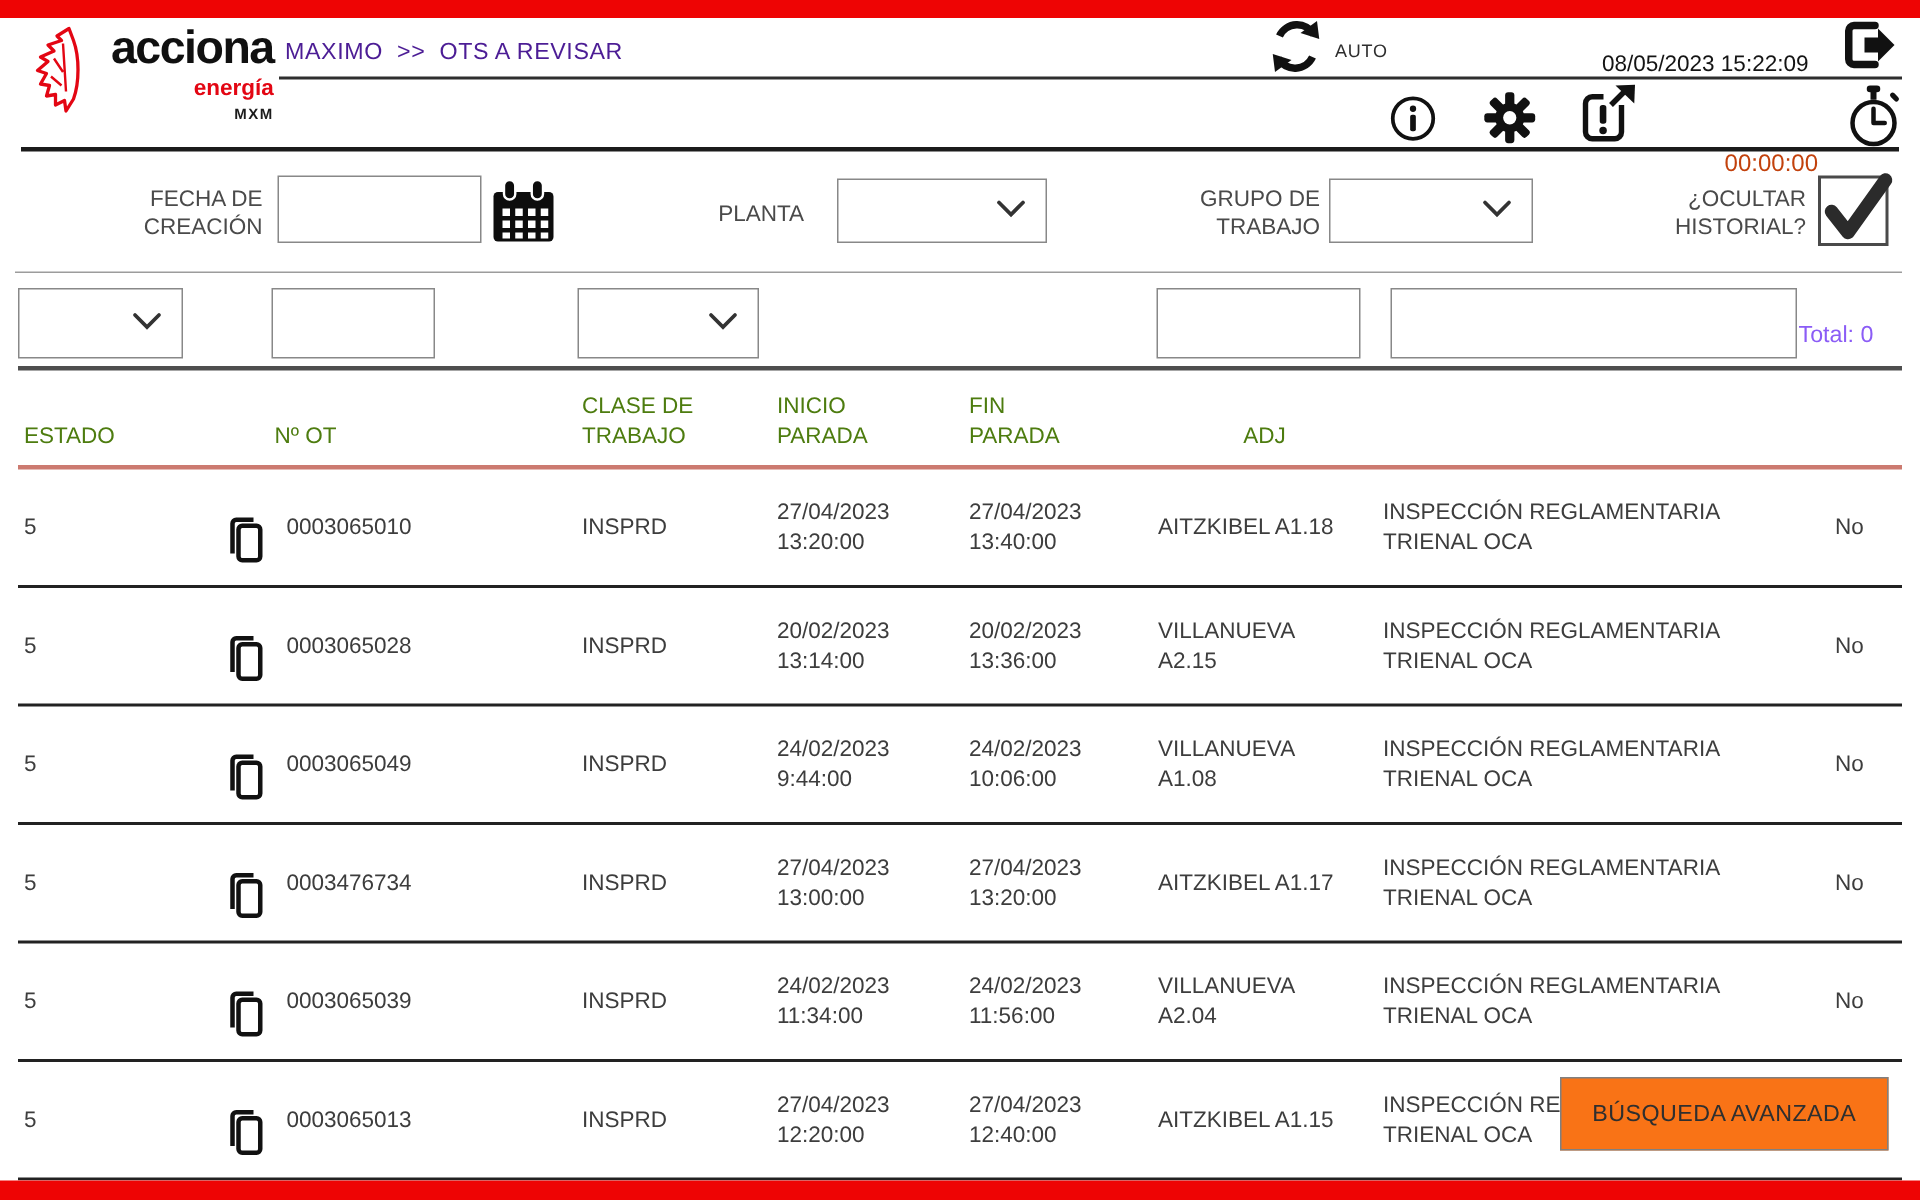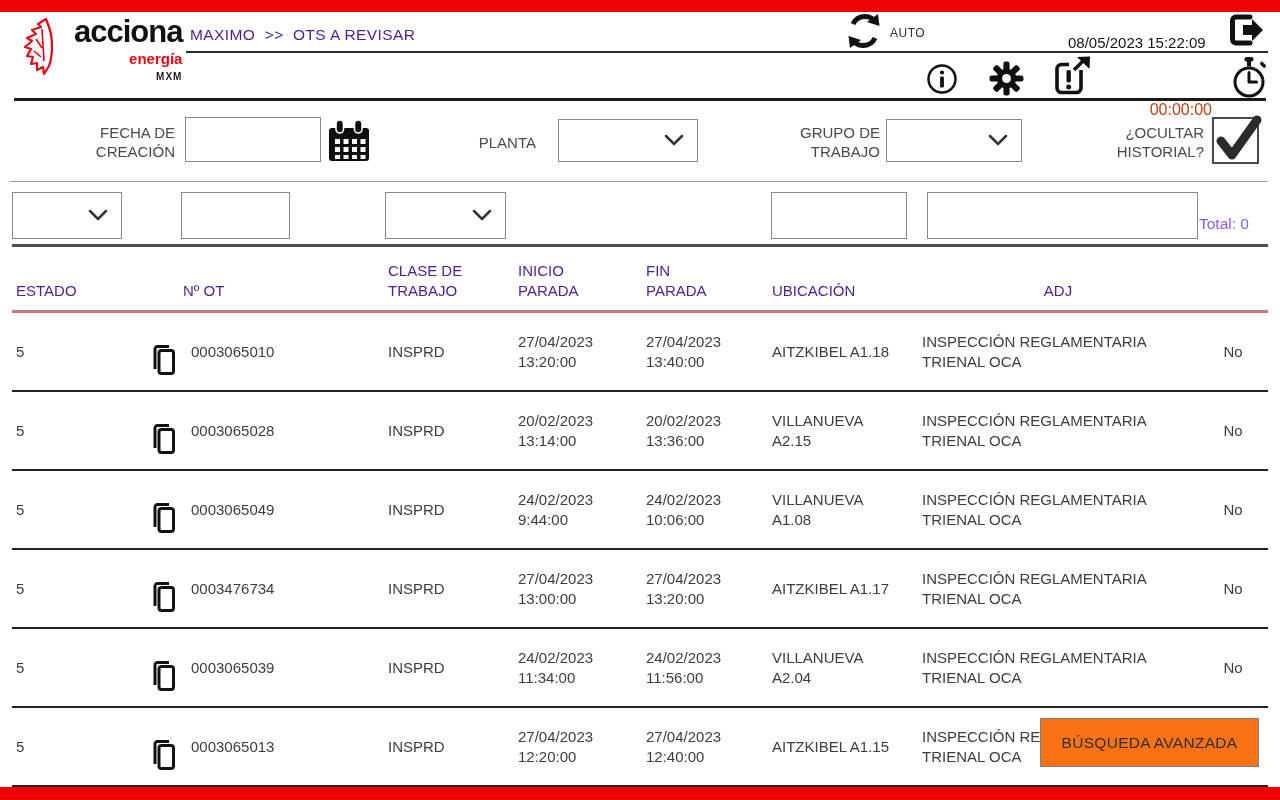--- a/index.html
+++ b/index.html
@@ -61,21 +61,21 @@
   .sel-a{left:12px;width:110px;}
   .in-a{left:181px;width:109px;height:47px;}
   .sel-b{left:385px;width:121px;}
   .in-b{left:771px;width:136px;height:47px;}
   .in-c{left:927px;width:271px;height:47px;}
   .total{left:1180px;top:215px;width:88px;text-align:center;font-size:15.5px;color:#8b5cf6;}
   .hline-244{top:244px;left:12px;width:1256px;height:3px;background:#4e4e4e;}
   
   .grid-cols{display:grid;grid-template-columns:134px 238px 130px 128px 126px 150px 280px 1fr;}
   .thead{top:248px;left:12px;width:1256px;height:62px;align-items:end;}
-  .th{font-size:15px;line-height:20px;color:#4c1d95;white-space:pre-line;
+  .th{font-size:15px;line-height:20px;color:#4d7c0f;white-space:pre-line;
       padding:0 0 9px 4px;}
   .th-ot{padding-left:37px;}
   .th-adj{text-align:center;padding-left:0;}
   .salmon-line{top:310px;left:12px;width:1256px;height:2.5px;background:var(--salmon);}
   .tbody{top:313px;left:12px;width:1256px;height:474px;overflow:hidden;}
   .trow{height:79px;border-bottom:2px solid #222;align-items:center;}
   .td{font-size:15px;line-height:20px;color:var(--txt);white-space:pre-line;padding-left:4px;}
   .td-ot{display:flex;align-items:center;gap:13px;}
   .td-adj{text-align:center;padding-left:0;}
   .copy-ico{flex:0 0 auto;cursor:pointer;display:block;}
@@ -266,21 +266,20 @@
 
 <div class="abs grid-cols thead">
   <div class="th">ESTADO</div>
   <div class="th th-ot">Nº OT</div>
   <div class="th">CLASE DE
 TRABAJO</div>
   <div class="th">INICIO
 PARADA</div>
   <div class="th">FIN
 PARADA</div>
-  <div class="th">UBICACIÓN</div>
   <div class="th th-adj">ADJ</div>
 </div>
 <div class="abs salmon-line"></div>
 
 <div class="abs tbody">
   <div class="grid-cols trow">
     <div class="td">5</div>
     <div class="td td-ot">
       <span class="copy-ico">
         <svg width="28" height="34" viewBox="0 0 28 34">

